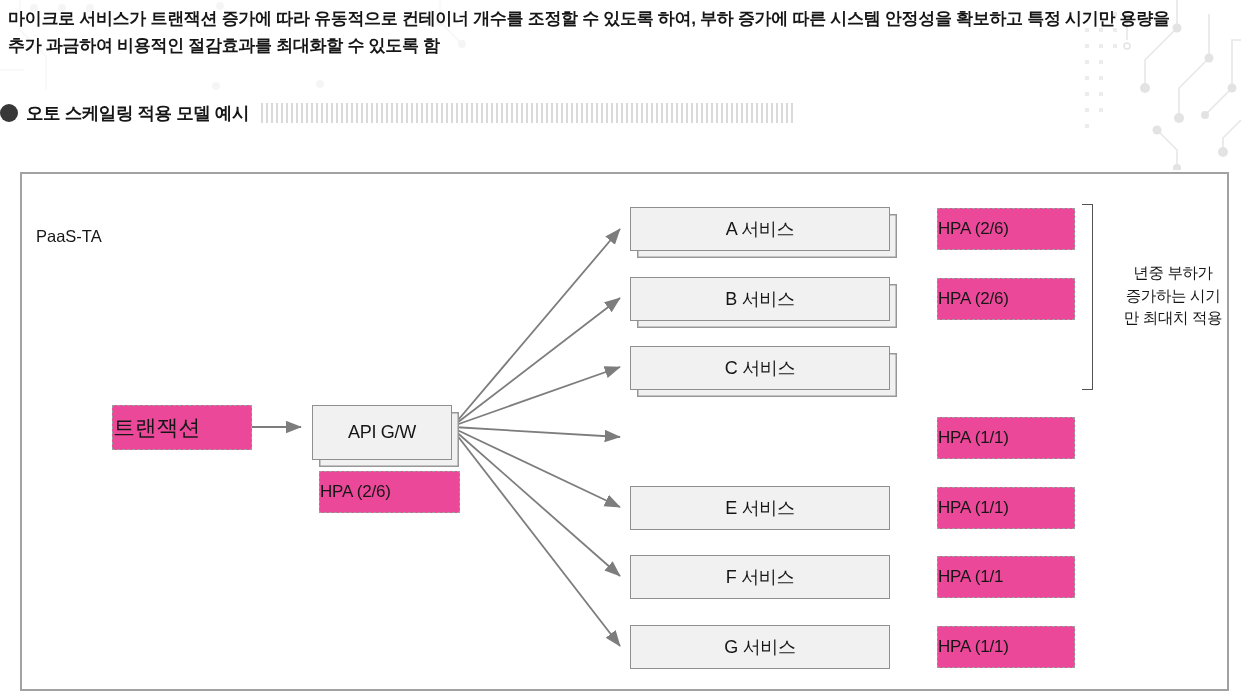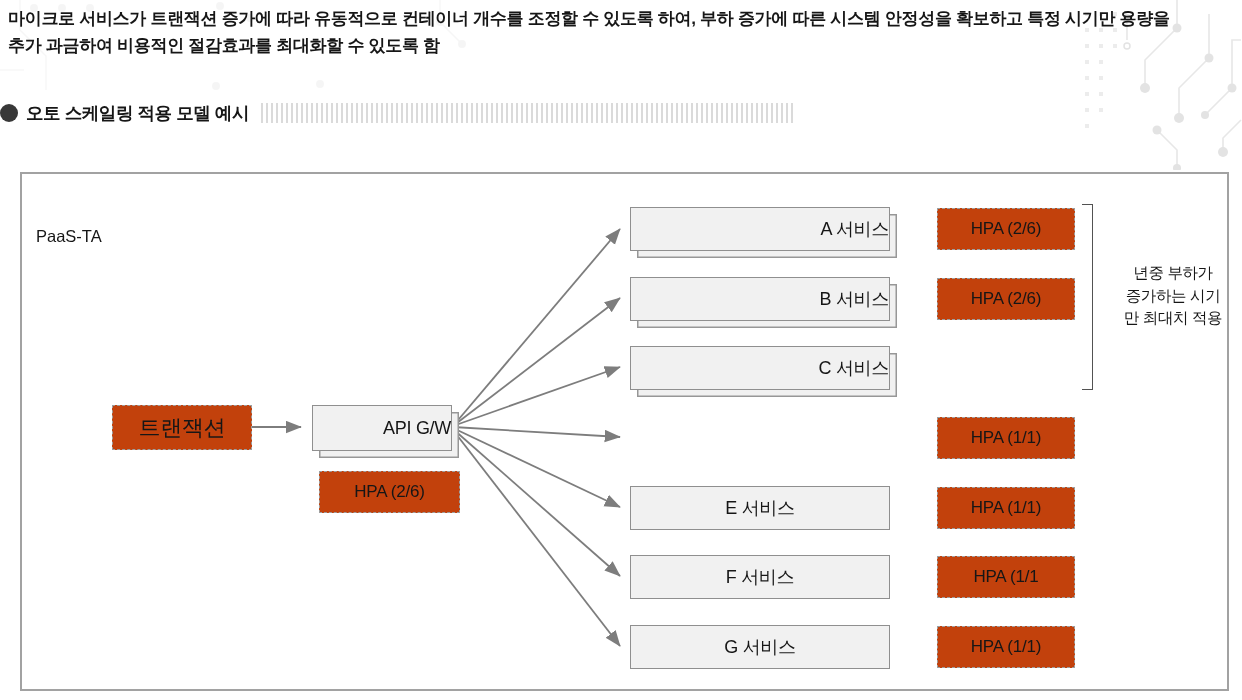--- a/index.html
+++ b/index.html
@@ -51,33 +51,33 @@
   .diagram-title {
     position: absolute; left: 612px; top: 7px; width: 450px;
     text-align: center; font-size: 17.5px;
   }
 
   .box {
     position: absolute; display: flex; align-items: center; justify-content: center;
     background: #f1f1f1; border: 1.5px solid #8f8f8f; font-size: 18px;
     letter-spacing: -0.3px;
   }
-  .stacked { box-shadow: 7px 7px 0 -1.5px #f1f1f1, 7px 7px 0 0 #979797; justify-content: flex-end; }
+  .stacked { box-shadow: 7px 7px 0 -1.5px #f1f1f1, 7px 7px 0 0 #979797; }
 
   .dashed {
-    position: absolute; display: flex; align-items: center; justify-content: center;
-    background: #c2410c; border: 1.6px dashed #9e9e9e; font-size: 17px;
+    position: absolute; display: flex; align-items: center; 
+    background: #ec4899; border: 1.6px dashed #9e9e9e; font-size: 17px;
     letter-spacing: -0.2px;
   }
 
   .svc { left: 608px; width: 260px; height: 44px; }
   .hpa { left: 915px; width: 138px; height: 42px; }
 
   .transaction { left: 90px; top: 231px; width: 140px; height: 45px; font-size: 22px; }
-  .gateway { left: 290px; top: 231px; width: 140px; height: 46px; }
+  .gateway { left: 290px; top: 231px; width: 140px; height: 55px; }
   .gw-hpa { left: 297px; top: 297px; width: 141px; height: 42px; }
 
   .bracket {
     position: absolute; left: 1060px; top: 30px; width: 11px; height: 186px;
     border-top: 1.5px solid #525252; border-right: 1.5px solid #525252;
     border-bottom: 1.5px solid #525252;
   }
   .bracket-note {
     position: absolute; left: 1072px; top: 88px; width: 158px;
     text-align: center; font-size: 15.5px; line-height: 22.5px;

